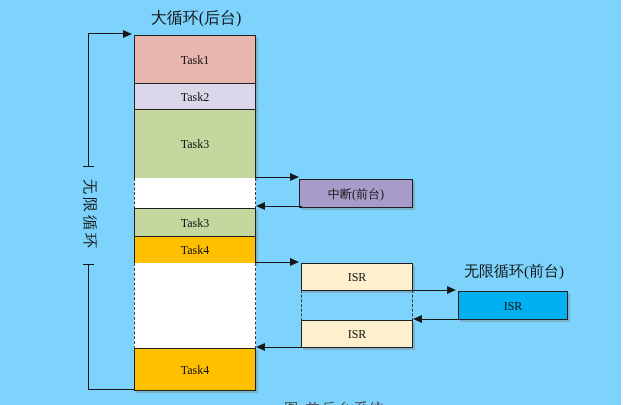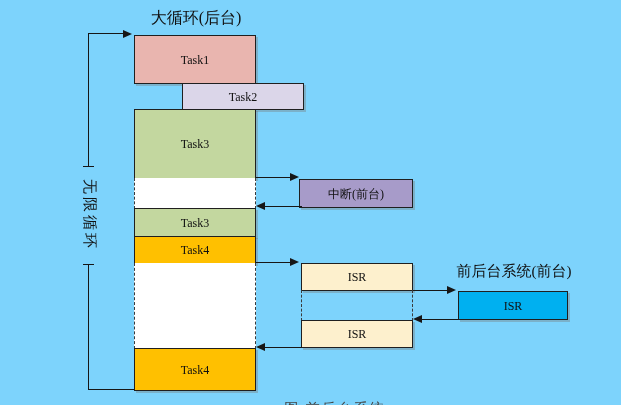--- a/index.html
+++ b/index.html
@@ -12,21 +12,21 @@
   .box{
     position:absolute;box-sizing:border-box;
     border:1.4px solid #1f1f1f;
     display:flex;align-items:center;justify-content:center;
     font-size:12px;line-height:1;color:#101010;
     box-shadow:2px 2px 0 rgba(120,120,120,.38);
   }
   
   .col{left:134px;width:122px;}
   #task1{top:35px;height:49px;background:var(--task1,#e9b5af);}
-  #task2{top:83px;height:27px;background:var(--task2,#dbd6e9);margin-left:48px;}
+  #task2{top:83px;height:27px;background:var(--task2,#dbd6e9);}
   #task3a{top:109px;height:70px;background:var(--task3,#c3d79f);}
   #task3b{top:208px;height:29px;background:var(--task3,#c3d79f);}
   #task4a{top:236px;height:28px;background:var(--task4,#ffc000);}
   #task4b{top:348px;height:43px;background:var(--task4,#ffc000);}
   .gap{
     position:absolute;box-sizing:border-box;left:134px;width:122px;
     border-left:1.4px dashed #3a3a3a;border-right:1.4px dashed #3a3a3a;
     background:#fff;
   }
   #gap1{top:178px;height:31px;}
@@ -117,21 +117,21 @@
   </div>
 
   <div class="box" id="isr1">
     <span>ISR</span>
   </div>
   <div id="isr-gap"></div>
   <div class="box" id="isr2">
     <span>ISR</span>
   </div>
 
-  <div class="txt" id="nested-title">前后台系统(前台)</div>
+  <div class="txt" id="nested-title">无限循环(前台)</div>
   <div class="box" id="isrN">
     <span>ISR</span>
   </div>
 
   <div class="hline" id="a-out1"></div>
   <div class="head-r" id="h-out1"></div>
   <div class="hline" id="a-ret1"></div>
   <div class="head-l" id="h-ret1"></div>
   <div class="hline" id="a-out2"></div>
   <div class="head-r" id="h-out2"></div>

